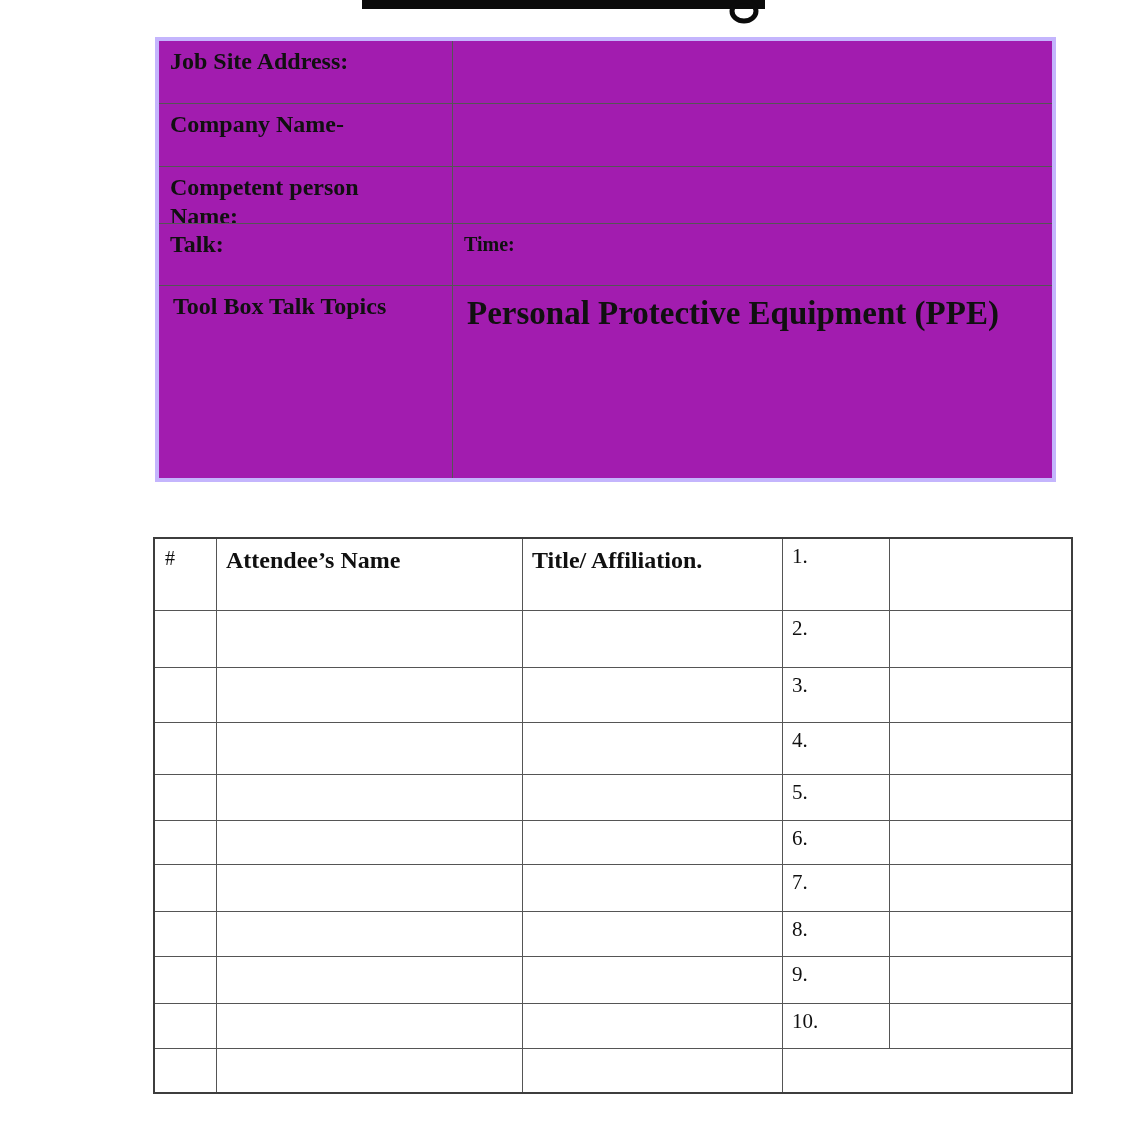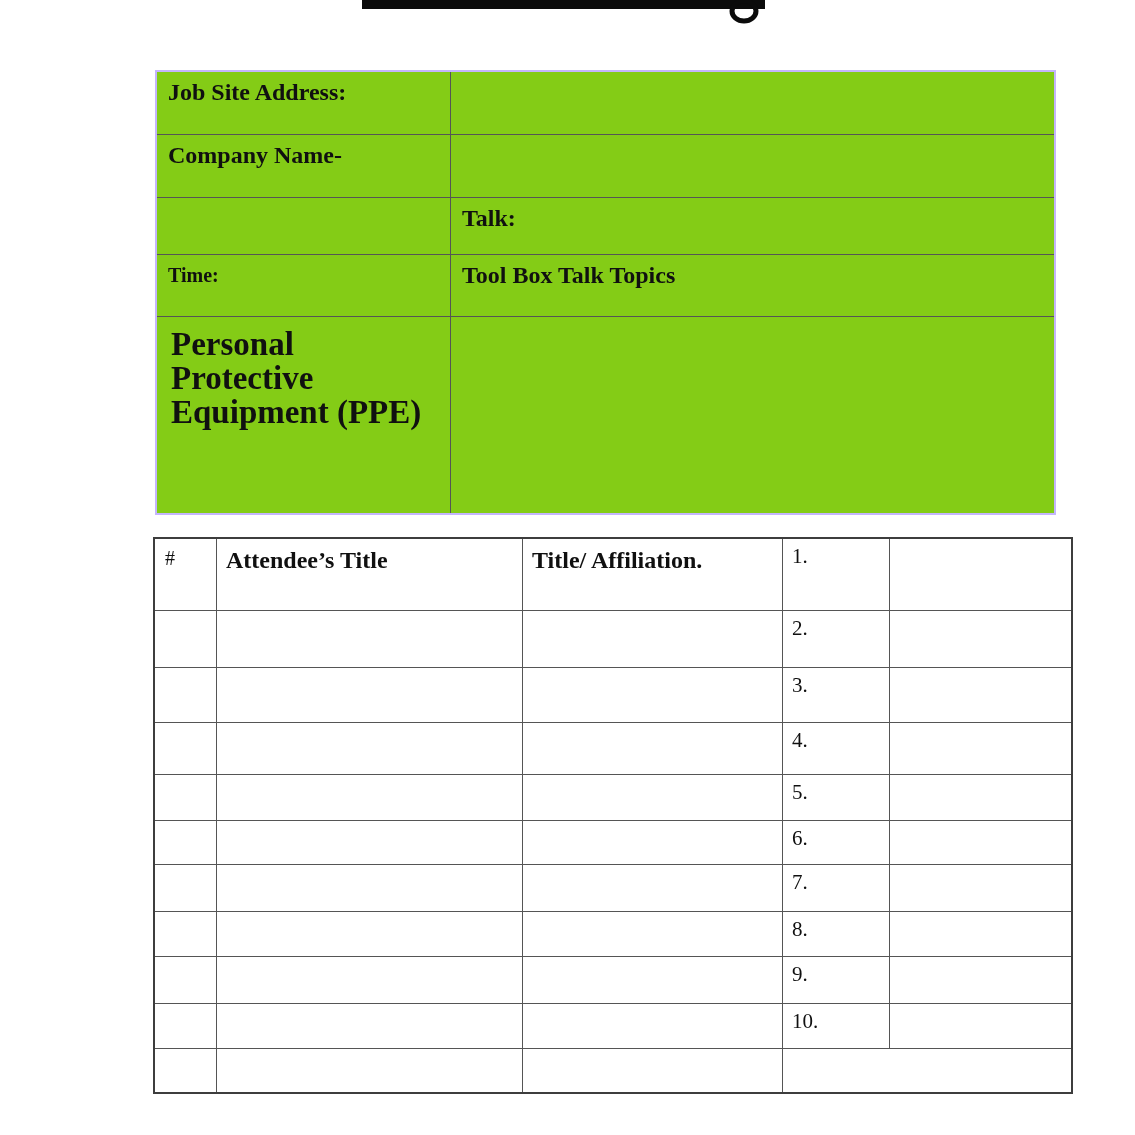--- a/index.html
+++ b/index.html
@@ -22,26 +22,25 @@
     left: 0; top: 0;
     width: 1135px; height: 26px;
   }
 
   
   #info-table {
     position: absolute;
     left: 155px; top: 37px;
     width: 901px; height: 445px;
     box-sizing: border-box;
-    border: 2px solid #c4b5fd;
+    border: 4px solid #c4b5fd;
     display: grid;
     grid-template-columns: 294px 1fr;
     grid-template-rows: 63px 63px 57px 62px 1fr;
-    background: #84cc16;
-    margin-top: 33px;
+    background: #a21caf;
   }
   #info-table > div {
     box-sizing: border-box;
     border-right: 1.5px solid #555555;
     border-bottom: 1.5px solid #555555;
     padding: 6px 10px 0 11px;
     overflow: hidden;
   }
   #info-table > div:nth-child(2n) { border-right: none; }
   #info-table > div:nth-child(n+9) { border-bottom: none; padding-left: 14px; }
@@ -117,35 +116,37 @@
   <ellipse cx="744" cy="11" rx="12" ry="10" fill="none" stroke="#0b0b0b" stroke-width="5"></ellipse>
 </svg>
 
 <div id="info-table">
   <div class="info-label">Job Site Address:</div>
   <div class="info-value"></div>
 
   <div class="info-label">Company Name-</div>
   <div class="info-value"></div>
 
+  <div class="info-label">Competent person
+Name:</div>
   <div class="info-value"></div>
 
   <div class="info-label">Talk:</div>
   <div class="info-value">Time:</div>
 
   <div class="info-label">Tool Box Talk Topics</div>
   <div>
     <div class="topic-title">Personal Protective Equipment (PPE)</div>
   </div>
 </div>
 
 <div id="att-table">
 
   <div class="hash-header">#</div>
-  <div class="att-header">Attendee’s Title</div>
+  <div class="att-header">Attendee’s Name</div>
   <div class="att-header">Title/ Affiliation.</div>
 
   <div class="row-number">1.</div>
   <div></div>
   <div></div>
   <div></div>
   <div></div>
 
   <div class="row-number">2.</div>
   <div></div>

